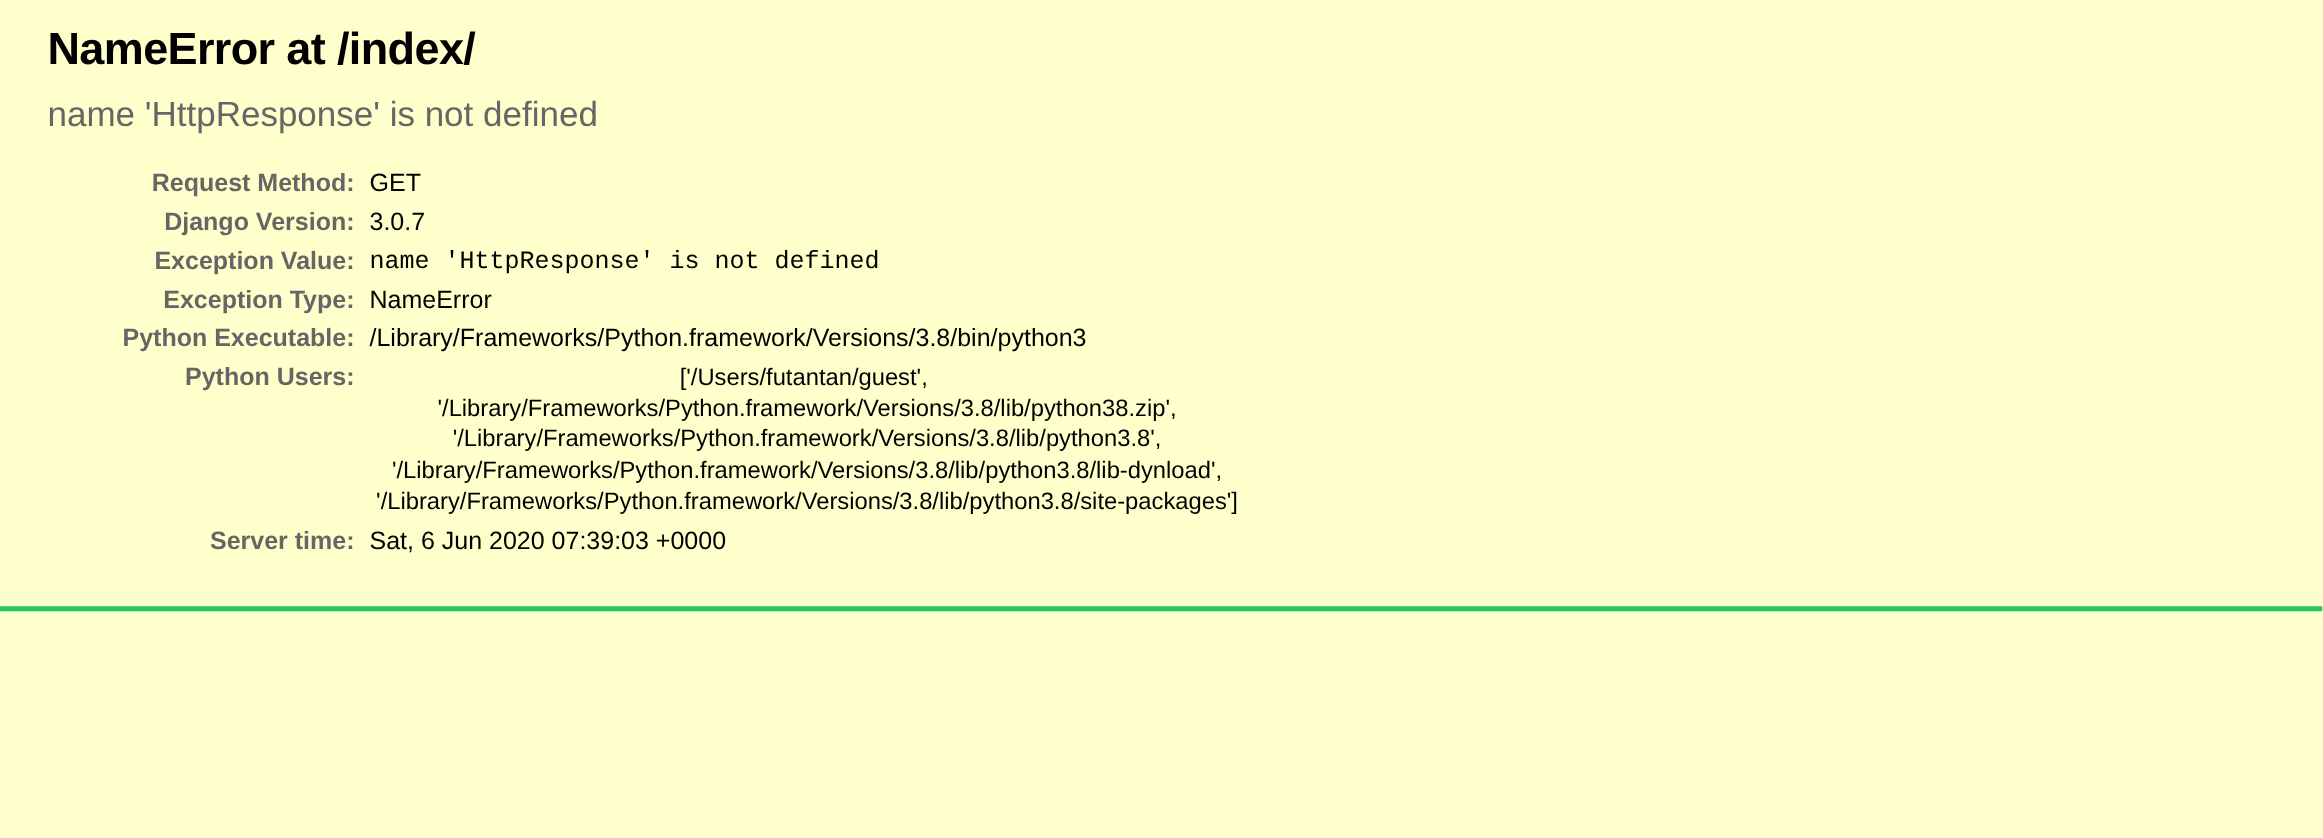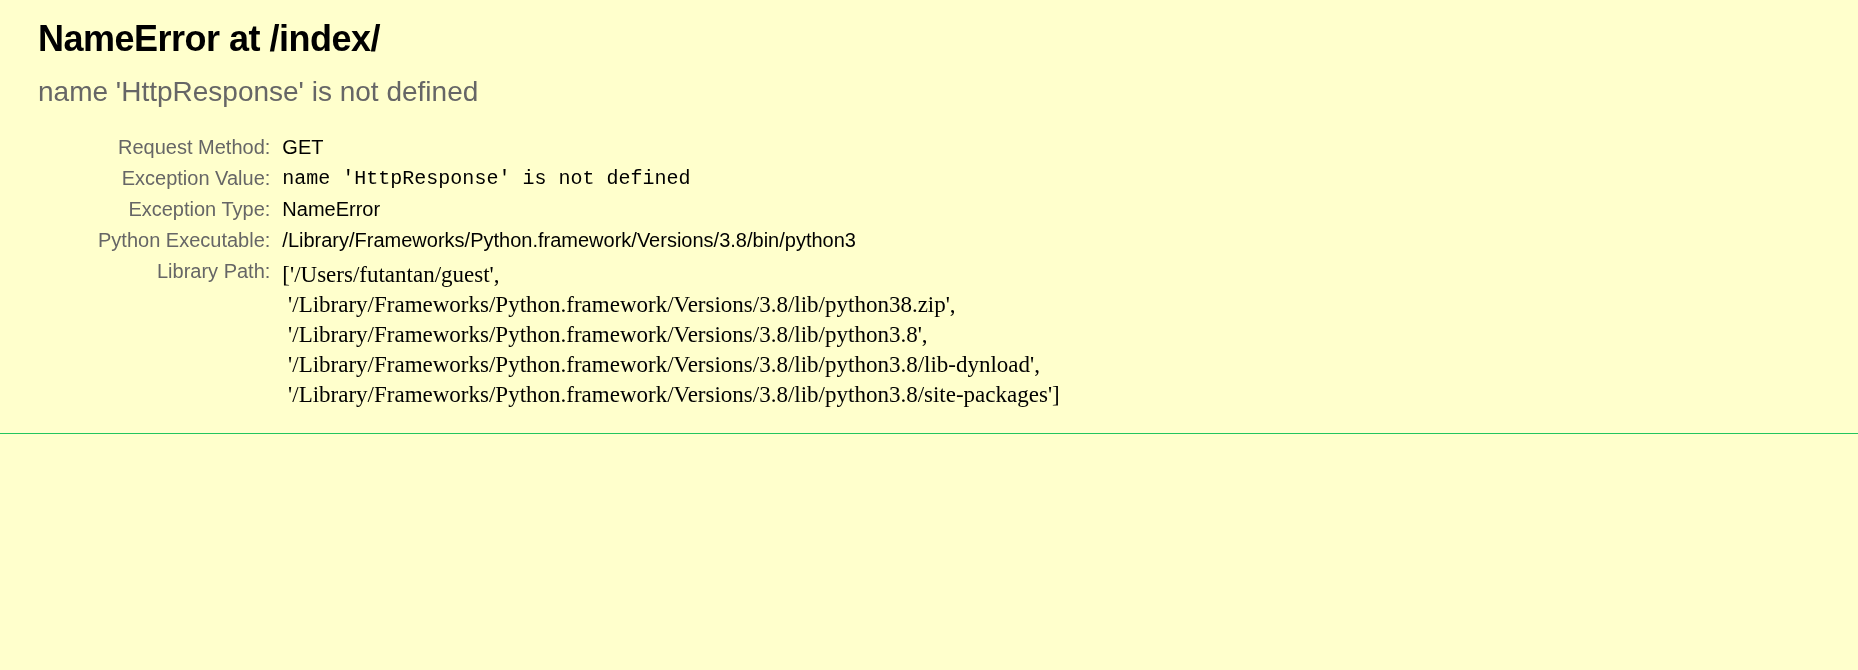--- a/index.html
+++ b/index.html
@@ -9,22 +9,22 @@
     }
     body {
       font-family: "Helvetica Neue", Helvetica, Arial, sans-serif;
       background: #ffffcc;
       padding: 0;
       width: 1858px;
       height: 670px;
       overflow: hidden;
     }
     .container {
-      padding: 18px 38px 20px 38px;
-      border-bottom: 1px solid #22c55e;
+      padding: 18px 38px 36px 38px;
+      border-bottom: 4px solid #22c55e;
     }
     h1 {
       font-size: 36px;
       font-weight: 600;
       color: #000;
       margin-bottom: 16px;
       letter-spacing: -0.5px;
     }
     h2 {
       font-size: 28px;
@@ -32,75 +32,84 @@
       color: #666;
       margin-bottom: 24px;
     }
     table.meta {
       border-collapse: collapse;
       margin-left: 60px;
     }
     table.meta th {
       text-align: right;
       color: #666;
-      font-weight: 400;
+      font-weight: 700;
       font-size: 20px;
       padding: 4px 12px 4px 0;
       vertical-align: top;
       white-space: nowrap;
     }
     table.meta td {
       text-align: left;
       color: #000;
       font-size: 20px;
       padding: 4px 0;
       vertical-align: top;
       margin-top: 44px;
     }
     .mono {
       font-family: "Courier New", Courier, monospace;
       font-size: 19px;
     }
     pre.python-path {
-      font-family: Liberation Serif, serif;
-      font-size: 23px;
+      font-family: Liberation Sans, sans-serif;
+      font-size: 19px;
       white-space: pre;
       line-height: 1.3;
+      text-align: center;
     }
   </style>
 </head>
 <body>
 
 <div class="container">
   <h1>NameError at /index/</h1>
   <h2>name 'HttpResponse' is not defined</h2>
 
   <table class="meta">
     <tbody>
         <tr>
       <th>Request Method:</th>
       <td>GET</td>
     </tr>
     <tr>
+      <th>Django Version:</th>
+      <td>3.0.7</td>
+    </tr>
+    <tr>
       <th>Exception Value:</th>
       <td class="mono">name 'HttpResponse' is not defined</td>
     </tr>
     <tr>
       <th>Exception Type:</th>
       <td>NameError</td>
     </tr>
     <tr>
       <th>Python Executable:</th>
       <td>/Library/Frameworks/Python.framework/Versions/3.8/bin/python3</td>
     </tr>
     <tr>
-      <th>Library Path:</th>
+      <th>Python Users:</th>
       <td>
         <pre class="python-path">['/Users/futantan/guest',
  '/Library/Frameworks/Python.framework/Versions/3.8/lib/python38.zip',
  '/Library/Frameworks/Python.framework/Versions/3.8/lib/python3.8',
  '/Library/Frameworks/Python.framework/Versions/3.8/lib/python3.8/lib-dynload',
  '/Library/Frameworks/Python.framework/Versions/3.8/lib/python3.8/site-packages']</pre>
       </td>
     </tr>
+    <tr>
+      <th>Server time:</th>
+      <td>Sat, 6 Jun 2020 07:39:03 +0000</td>
+    </tr>
   </tbody>
     </table>
 </div>
 
 </body></html>

